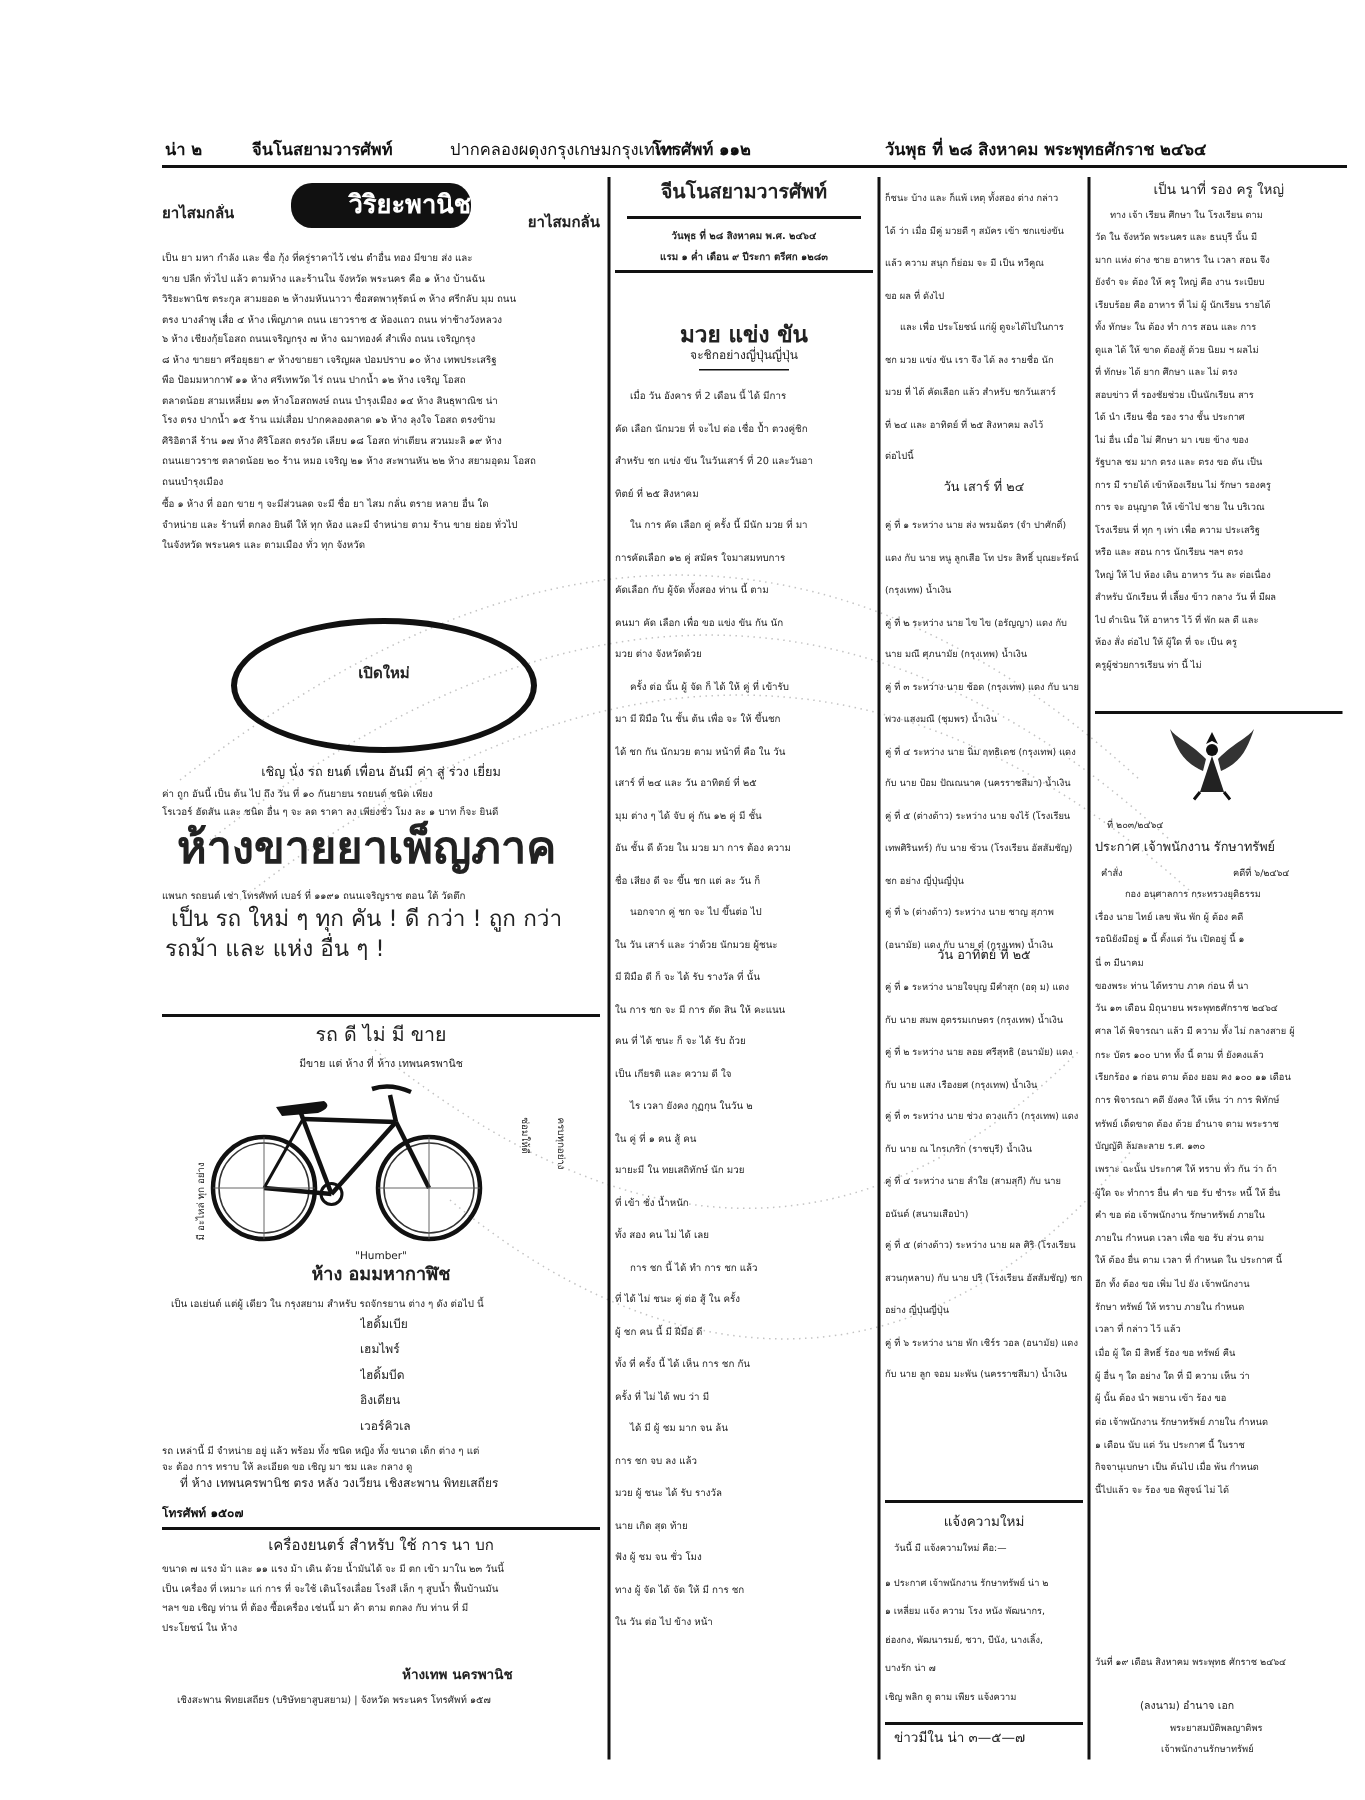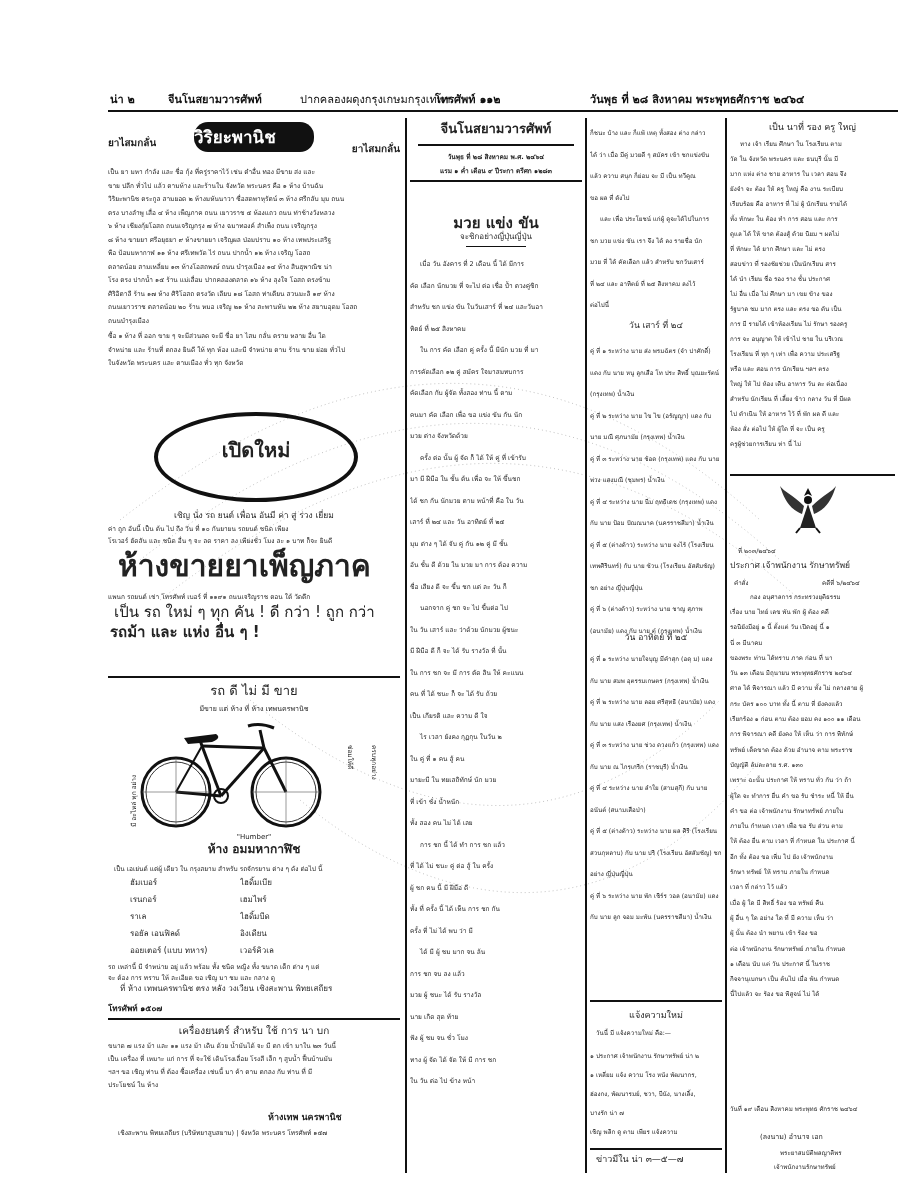--- a/index.html
+++ b/index.html
@@ -6,21 +6,21 @@
   body{width:910px;height:1200px;position:relative;overflow:hidden;font-family:"DejaVu Sans",sans-serif;color:#111;}
   .page{position:absolute;left:0;top:0;width:910px;height:1200px;background:#fff;}
   .header{position:absolute;left:110px;top:88px;width:780px;height:20px;font-size:11px;font-weight:bold;}
   .header span{position:absolute;top:2px;white-space:nowrap;}
   .hrule{position:absolute;height:2px;background:#111;}
   .vrule{position:absolute;width:2px;background:#111;}
   .col{position:absolute;font-size:7.5px;line-height:14px;color:#222;overflow:hidden;}
   .t{white-space:nowrap;overflow:hidden;}
   .b{font-weight:bold;}
   .center{text-align:center;}
-  .boxed-title{position:absolute;background:#111;color:#fff;border-radius:14px;text-align:left;font-family:"DejaVu Serif",serif;font-weight:bold;}
+  .boxed-title{position:absolute;background:#111;color:#fff;border-radius:14px;text-align:right;font-family:"DejaVu Serif",serif;font-weight:bold;}
   .big{font-family:"DejaVu Serif",serif;font-weight:bold;}
   .ellipse{position:absolute;border:4px solid #111;border-radius:50%;}
   .noise{position:absolute;opacity:.35;pointer-events:none;}
   .crest{position:absolute;}
 </style>
 </head>
 <body>
 
 <div class="page">
 
@@ -63,28 +63,28 @@
       <div class="t">ถนนเยาวราช ตลาดน้อย ๒๐ ร้าน หมอ เจริญ ๒๑ ห้าง สะพานหัน ๒๒ ห้าง สยามอุดม โอสถ</div>
       <div class="t">ถนนบำรุงเมือง</div>
       <div class="t" style="margin-top:2px">ซื้อ ๑ ห้าง ที่ ออก ขาย ๆ จะมีส่วนลด จะมี ชื่อ ยา ไสม กลั่น ตราย หลาย อื่น ใด</div>
       <div class="t">จำหน่าย และ ร้านที่ ตกลง ยินดี ให้ ทุก ห้อง และมี จำหน่าย ตาม ร้าน ขาย ย่อย ทั่วไป</div>
       <div class="t">ในจังหวัด พระนคร และ ตามเมือง ทั่ว ทุก จังหวัด</div>
     </div>
   </div>
 
   <div class="col" style="left:108px;top:408px;width:292px;height:240px;">
     <div class="ellipse" style="left:46px;top:4px;width:196px;height:82px;"></div>
-    <div class="big t center" style="position:absolute;left:46px;top:30px;width:204px;font-size:20px;line-height:24px;">เปิดใหม่</div>
+    <div class="big t center" style="position:absolute;left:46px;top:30px;width:204px;font-size:10px;line-height:24px;">เปิดใหม่</div>
     <div class="t center" style="position:absolute;left:0;top:100px;width:292px;font-size:8.5px;">เชิญ นั่ง รถ ยนต์ เพื่อน อันมี ค่า สู่ ร่วง เยี่ยม</div>
     <div class="t" style="position:absolute;left:0;top:114px;width:292px;font-size:6.5px;">ค่า ถูก อันนี้ เป็น ต้น ไป ถึง วัน ที่ ๑๐ กันยายน รถยนต์ ชนิด เพียง</div>
     <div class="t" style="position:absolute;left:0;top:126px;width:292px;font-size:6.5px;">โรเวอร์ ฮัดสัน และ ชนิด อื่น ๆ จะ ลด ราคา ลง เพียงชั่ว โมง ละ ๑ บาท ก็จะ ยินดี</div>
     <div class="big t" style="position:absolute;left:10px;top:138px;font-size:30px;line-height:40px;">ห้างขายยาเพ็ญภาค</div>
     <div class="t" style="position:absolute;left:0;top:182px;width:292px;font-size:6.5px;">แพนก รถยนต์ เช่า โทรศัพท์ เบอร์ ที่ ๑๑๙๑ ถนนเจริญราช ตอน ใต้ วัดตึก</div>
     <div class="t" style="position:absolute;left:6px;top:194px;font-size:15px;line-height:20px;">เป็น รถ ใหม่ ๆ ทุก คัน ! ดี กว่า ! ถูก กว่า</div>
-    <div class="t" style="position:absolute;left:2px;top:214px;font-size:15px;line-height:20px;font-weight:bold;">รถม้า และ แห่ง อื่น ๆ !</div>
+    <div class="t" style="position:absolute;left:2px;top:214px;font-size:15px;line-height:20px;">รถม้า และ แห่ง อื่น ๆ !</div>
   </div>
   <div class="hrule" style="left:108px;top:676px;width:292px;height:1.5px;"></div>
 
   <div class="col" style="left:108px;top:680px;width:292px;height:320px;">
     <div class="t center" style="position:absolute;left:0;top:2px;width:292px;font-size:13px;line-height:18px;">รถ ดี ไม่ มี ขาย</div>
     <div class="t center" style="position:absolute;left:0;top:22px;width:292px;font-size:7px;">มีขาย แต่ ห้าง ที่ ห้าง เทพนครพานิช</div>
     <div class="t" style="position:absolute;left:-14px;top:100px;width:80px;font-size:6.5px;transform:rotate(-90deg);">มี อะไหล่ ทุก อย่าง</div>
     <div class="t" style="position:absolute;left:236px;top:88px;width:60px;font-size:6.5px;transform:rotate(90deg);">ครบทุกอย่าง</div>
     <div class="t" style="position:absolute;left:212px;top:88px;width:60px;font-size:6.5px;transform:rotate(90deg);">ซ่อมให้ดี</div>
 
@@ -106,27 +106,20 @@
       <circle cx="85" cy="76" r="7" stroke="#111" stroke-width="2" fill="none"></circle>
       <line x1="40" y1="38" x2="40" y2="106" stroke="#555" stroke-width="0.6"></line>
       <line x1="6" y1="72" x2="74" y2="72" stroke="#555" stroke-width="0.6"></line>
       <line x1="150" y1="38" x2="150" y2="106" stroke="#555" stroke-width="0.6"></line>
       <line x1="116" y1="72" x2="184" y2="72" stroke="#555" stroke-width="0.6"></line>
     </svg>
 
     <div class="t center" style="position:absolute;left:0;top:150px;width:292px;font-size:7px;">"Humber"</div>
     <div class="t center b" style="position:absolute;left:0;top:160px;width:292px;font-size:12px;line-height:18px;">ห้าง อมมหากาฬิช</div>
     <div class="t" style="position:absolute;left:6px;top:182px;width:290px;font-size:6.5px;">เป็น เอเย่นต์ แต่ผู้ เดียว ใน กรุงสยาม สำหรับ รถจักรยาน ต่าง ๆ ดัง ต่อไป นี้</div>
-    <div style="position:absolute;left:22px;top:194px;width:120px;font-size:8px;line-height:17px;">
-      <div class="t">ฮัมเบอร์</div>
-      <div class="t">เรนกอร์</div>
-      <div class="t">ราเล</div>
-      <div class="t">รอยัล เอนฟิลด์</div>
-      <div class="t">ออยเตอร์ (แบบ ทหาร)</div>
-    </div>
     <div style="position:absolute;left:132px;top:194px;width:120px;font-size:8px;line-height:17px;">
       <div class="t">ไฮดิ้มเบีย</div>
       <div class="t">เฮมไพร์</div>
       <div class="t">ไฮดิ้มบีด</div>
       <div class="t">อิงเดียน</div>
       <div class="t">เวอร์คิวเล</div>
     </div>
     <div class="t" style="position:absolute;left:0;top:280px;width:292px;font-size:6.5px;">รถ เหล่านี้ มี จำหน่าย อยู่ แล้ว พร้อม ทั้ง ชนิด หญิง ทั้ง ขนาด เด็ก ต่าง ๆ แต่</div>
     <div class="t" style="position:absolute;left:0;top:291px;width:292px;font-size:6.5px;">จะ ต้อง การ ทราบ ให้ ละเอียด ขอ เชิญ มา ชม และ กลาง ดู</div>
     <div class="t" style="position:absolute;left:12px;top:302px;width:290px;font-size:8px;">ที่ ห้าง เทพนครพานิช ตรง หลัง วงเวียน เชิงสะพาน พิทยเสถียร</div>
@@ -154,21 +147,21 @@
     <div class="hrule" style="left:0;top:62px;width:172px;height:2px;"></div>
   </div>
 
   <div class="col" style="left:410px;top:200px;width:172px;height:970px;">
     <div class="t center" style="position:absolute;left:0;top:12px;width:172px;font-size:15px;font-weight:bold;line-height:22px;">มวย แข่ง ขัน</div>
     <div class="t center" style="position:absolute;left:0;top:30px;width:172px;font-size:8px;">จะชิกอย่างญี่ปุ่นญี่ปุ่น</div>
     <div class="hrule" style="left:56px;top:46px;width:60px;height:1px;"></div>
     <div style="position:absolute;left:0;top:54px;width:172px;font-size:6.5px;line-height:21.5px;">
       <div class="t" style="padding-left:10px">เมื่อ วัน อังคาร ที่ 2 เดือน นี้ ได้ มีการ</div>
       <div class="t">คัด เลือก นักมวย ที่ จะไป ต่อ เชื่อ ป้ำ ตวงคู่ชิก</div>
-      <div class="t">สำหรับ ชก แข่ง ขัน ในวันเสาร์ ที่ ๒๔ และวันอา</div>
+      <div class="t">สำหรับ ชก แข่ง ขัน ในวันเสาร์ ที่ 20 และวันอา</div>
       <div class="t">ทิตย์ ที่ ๒๕ สิงหาคม</div>
       <div class="t" style="padding-left:10px">ใน การ คัด เลือก คู่ ครั้ง นี้ มีนัก มวย ที่ มา</div>
       <div class="t">การคัดเลือก ๑๒ คู่ สมัคร ใจมาสมทบการ</div>
       <div class="t">คัดเลือก กับ ผู้จัด ทั้งสอง ท่าน นี้ ตาม</div>
       <div class="t">คนมา คัด เลือก เพื่อ ขอ แข่ง ขัน กัน นัก</div>
       <div class="t">มวย ต่าง จังหวัดด้วย</div>
       <div class="t" style="padding-left:10px">ครั้ง ต่อ นั้น ผู้ จัด ก็ ได้ ให้ คู่ ที่ เข้ารับ</div>
       <div class="t">มา มี ฝีมือ ใน ชั้น ต้น เพื่อ จะ ให้ ขึ้นชก</div>
       <div class="t">ได้ ชก กัน นักมวย ตาม หน้าที่ คือ ใน วัน</div>
       <div class="t">เสาร์ ที่ ๒๔ และ วัน อาทิตย์ ที่ ๒๕</div>

